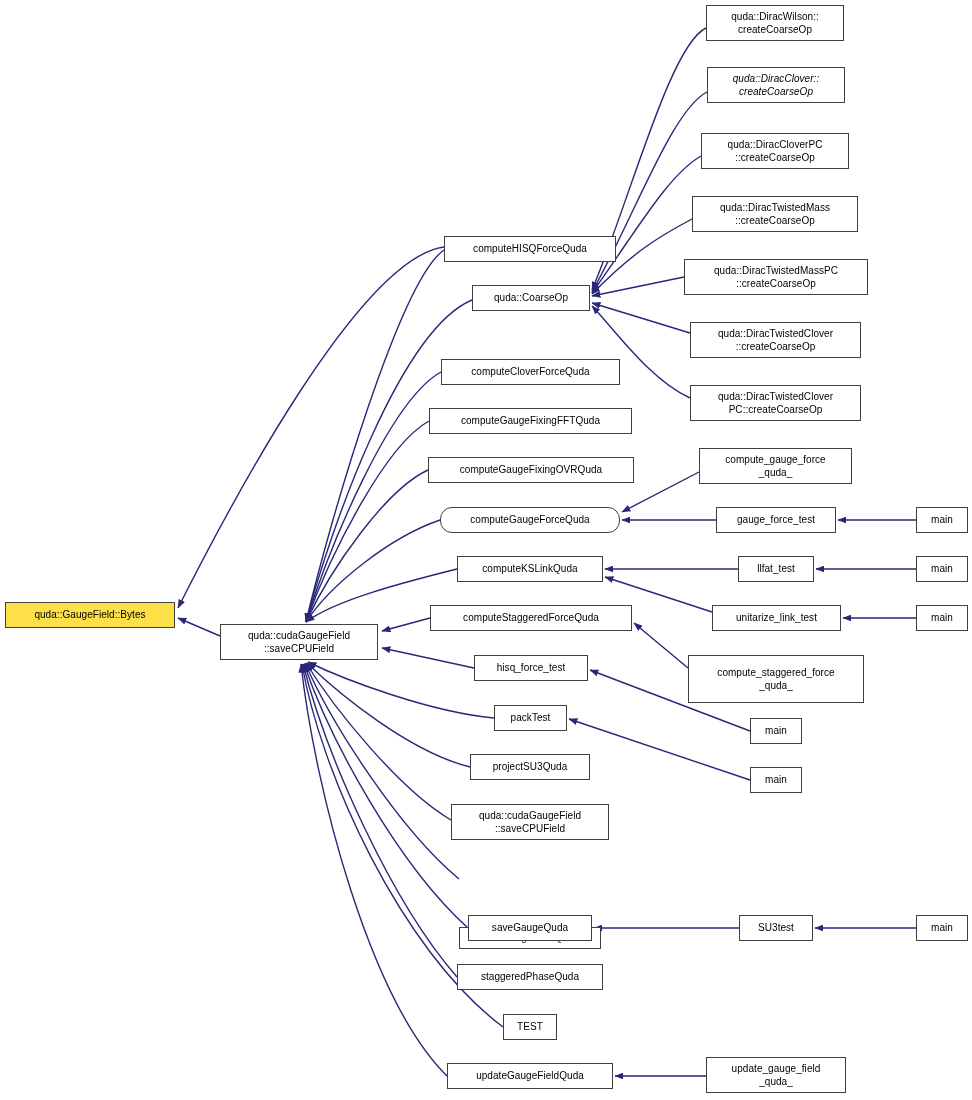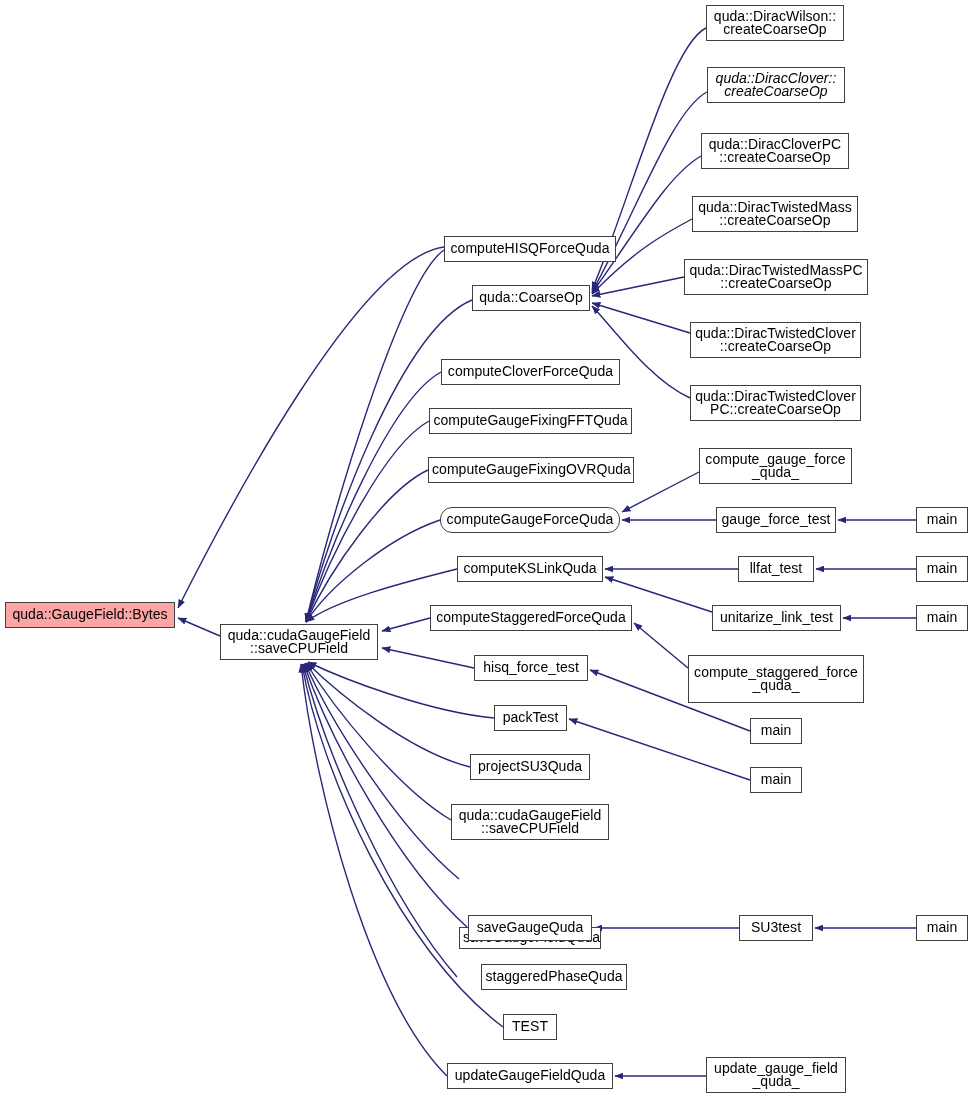--- a/index.html
+++ b/index.html
@@ -26,29 +26,29 @@
   .gnode {
     position: absolute;
     box-sizing: border-box;
     background: #ffffff;
     border: 1px solid #404040;
     display: flex;
     align-items: center;
     justify-content: center;
     text-align: center;
     color: #000000;
-    font-size: 14px;
+    font-size: 10px;
     line-height: 13.5px;
     letter-spacing: 0.05px;
     white-space: pre-line;
     padding: 5px 3px;
     z-index: 5;
   }
   .gnode.highlight {
-    background: #fca5a5;
+    background: #fde047;
     border: 1px solid #404040;
     align-items: center;
   }
   .gnode .lbl {
     display: block;
     width: 100%;
     white-space: pre-line;
   }
 </style>
 </head>
@@ -115,21 +115,21 @@
       <div class="gnode" style="left: 440px; top: 507px; width: 180px; height: 26px; border-radius: 12px;"><span class="lbl">computeGaugeForceQuda</span></div>
       <div class="gnode" style="left: 457px; top: 556px; width: 146px; height: 26px;"><span class="lbl">computeKSLinkQuda</span></div>
       <div class="gnode" style="left: 430px; top: 605px; width: 202px; height: 26px;"><span class="lbl">computeStaggeredForceQuda</span></div>
       <div class="gnode" style="left: 474px; top: 655px; width: 114px; height: 26px;"><span class="lbl">hisq_force_test</span></div>
       <div class="gnode" style="left: 494px; top: 705px; width: 73px; height: 26px;"><span class="lbl">packTest</span></div>
       <div class="gnode" style="left: 470px; top: 754px; width: 120px; height: 26px;"><span class="lbl">projectSU3Quda</span></div>
       <div class="gnode" style="left: 451px; top: 804px; width: 158px; height: 36px;"><span class="lbl">quda::cudaGaugeField
 ::saveCPUField</span></div>
       <div class="gnode" style="left: 459px; top: 906px; width: 142px; height: 22px; margin-top: 21px;"><span class="lbl">saveGaugeFieldQuda</span></div>
       <div class="gnode" style="left: 468px; top: 915px; width: 124px; height: 26px;"><span class="lbl">saveGaugeQuda</span></div>
-      <div class="gnode" style="left: 457px; top: 964px; width: 146px; height: 26px; margin-left: 24px;"><span class="lbl">staggeredPhaseQuda</span></div>
+      <div class="gnode" style="left: 457px; top: 964px; width: 146px; height: 26px;"><span class="lbl">staggeredPhaseQuda</span></div>
       <div class="gnode" style="left: 503px; top: 1014px; width: 54px; height: 26px; text-align: center;"><span class="lbl">TEST</span></div>
       <div class="gnode" style="left: 447px; top: 1063px; width: 166px; height: 26px;"><span class="lbl">updateGaugeFieldQuda</span></div>
       <div class="gnode" style="left: 706px; top: 5px; width: 138px; height: 36px;"><span class="lbl">quda::DiracWilson::
 createCoarseOp</span></div>
       <div class="gnode" style="left: 707px; top: 67px; width: 138px; height: 36px; font-style: italic;"><span class="lbl">quda::DiracClover::
 createCoarseOp</span></div>
       <div class="gnode" style="left: 701px; top: 133px; width: 148px; height: 36px;"><span class="lbl">quda::DiracCloverPC
 ::createCoarseOp</span></div>
       <div class="gnode" style="left: 692px; top: 196px; width: 166px; height: 36px;"><span class="lbl">quda::DiracTwistedMass
 ::createCoarseOp</span></div>

